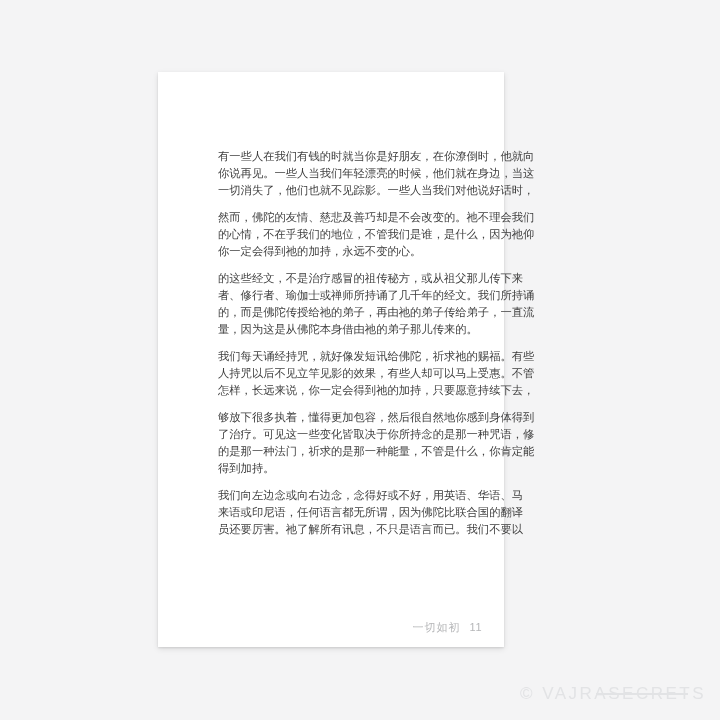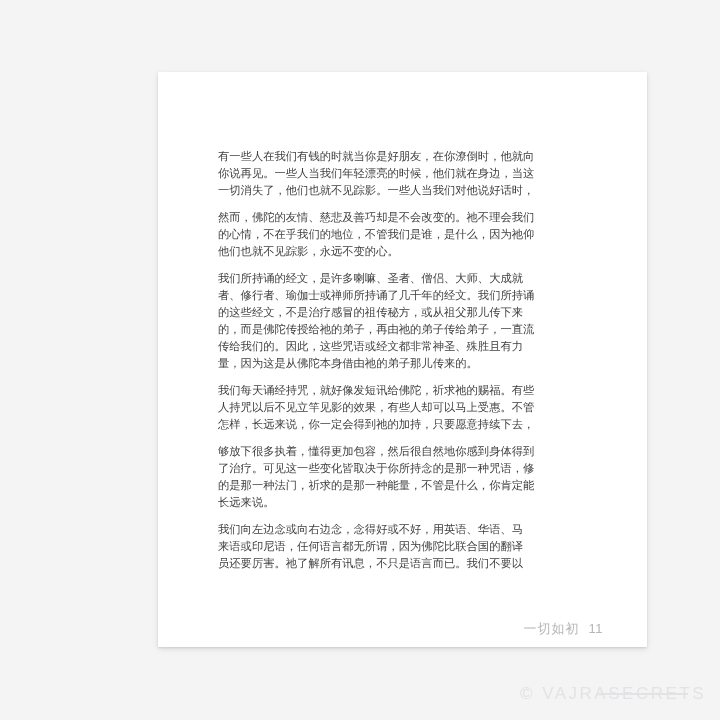--- a/index.html
+++ b/index.html
@@ -11,21 +11,21 @@
     height: 720px;
     position: relative;
     overflow: hidden;
     background: #f4f4f5;
     font-family: "Liberation Sans", "DejaVu Sans", sans-serif;
   }
   .paper {
     position: absolute;
     left: 158px;
     top: 72px;
-    width: 489px;
+    width: 346px;
     height: 575px;
     background: #ffffff;
     box-shadow: 0 1px 2px rgba(0,0,0,0.10), 0 2px 6px rgba(0,0,0,0.10);
   }
   .content {
     position: absolute;
     left: 60px;
     top: 76px;
     width: 318px;
   }
@@ -35,22 +35,22 @@
   .line {
     font-size: 11.3px;
     line-height: 17px;
     letter-spacing: 0px;
     color: #3f3f3f;
     white-space: nowrap;
   }
   .footer {
     position: absolute;
     top: 548px;
-    right: 44px;
-    font-size: 13px;
+    right: 22px;
+    font-size: 11px;
     color: #b5b6b8;
     letter-spacing: 1px;
     white-space: nowrap;
   }
   .footer .page-num {
     margin-left: 9px;
     letter-spacing: 0.5px;
   }
   .watermark {
     position: absolute;
@@ -77,40 +77,38 @@
 <div class="paper">
   <div class="content">
       <div class="para">
         <div class="line">有一些人在我们有钱的时就当你是好朋友，在你潦倒时，他就向</div>
         <div class="line">你说再见。一些人当我们年轻漂亮的时候，他们就在身边，当这</div>
         <div class="line">一切消失了，他们也就不见踪影。一些人当我们对他说好话时，</div>
       </div>
       <div class="para">
         <div class="line">然而，佛陀的友情、慈悲及善巧却是不会改变的。祂不理会我们</div>
         <div class="line">的心情，不在乎我们的地位，不管我们是谁，是什么，因为祂仰</div>
-        <div class="line">他们也就不见踪影，永远不变的心。</div>
+        <div class="line">你一定会得到祂的加持，永远不变的心。</div>
       </div>
       <div class="para">
-        <div class="line">我们所持诵的经文，是许多喇嘛、圣者、僧侣、大师、大成就</div>
+        <div class="line">的这些经文，不是治疗感冒的祖传秘方，或从祖父那儿传下来</div>
         <div class="line">者、修行者、瑜伽士或禅师所持诵了几千年的经文。我们所持诵</div>
-        <div class="line">的这些经文，不是治疗感冒的祖传秘方，或从祖父那儿传下来</div>
         <div class="line">的，而是佛陀传授给祂的弟子，再由祂的弟子传给弟子，一直流</div>
-        <div class="line">传给我们的。因此，这些咒语或经文都非常神圣、殊胜且有力</div>
         <div class="line">量，因为这是从佛陀本身借由祂的弟子那儿传来的。</div>
       </div>
       <div class="para">
         <div class="line">我们每天诵经持咒，就好像发短讯给佛陀，祈求祂的赐福。有些</div>
         <div class="line">人持咒以后不见立竿见影的效果，有些人却可以马上受惠。不管</div>
         <div class="line">怎样，长远来说，你一定会得到祂的加持，只要愿意持续下去，</div>
       </div>
       <div class="para">
         <div class="line">够放下很多执着，懂得更加包容，然后很自然地你感到身体得到</div>
         <div class="line">了治疗。可见这一些变化皆取决于你所持念的是那一种咒语，修</div>
         <div class="line">的是那一种法门，祈求的是那一种能量，不管是什么，你肯定能</div>
-        <div class="line">长远来说。</div>
+        <div class="line">得到加持。</div>
       </div>
       <div class="para">
         <div class="line">我们向左边念或向右边念，念得好或不好，用英语、华语、马</div>
         <div class="line">来语或印尼语，任何语言都无所谓，因为佛陀比联合国的翻译</div>
         <div class="line">员还要厉害。祂了解所有讯息，不只是语言而已。我们不要以</div>
       </div>
     </div>
   <div class="footer">
     <span>一切如初</span><span class="page-num">11</span>
   </div>

